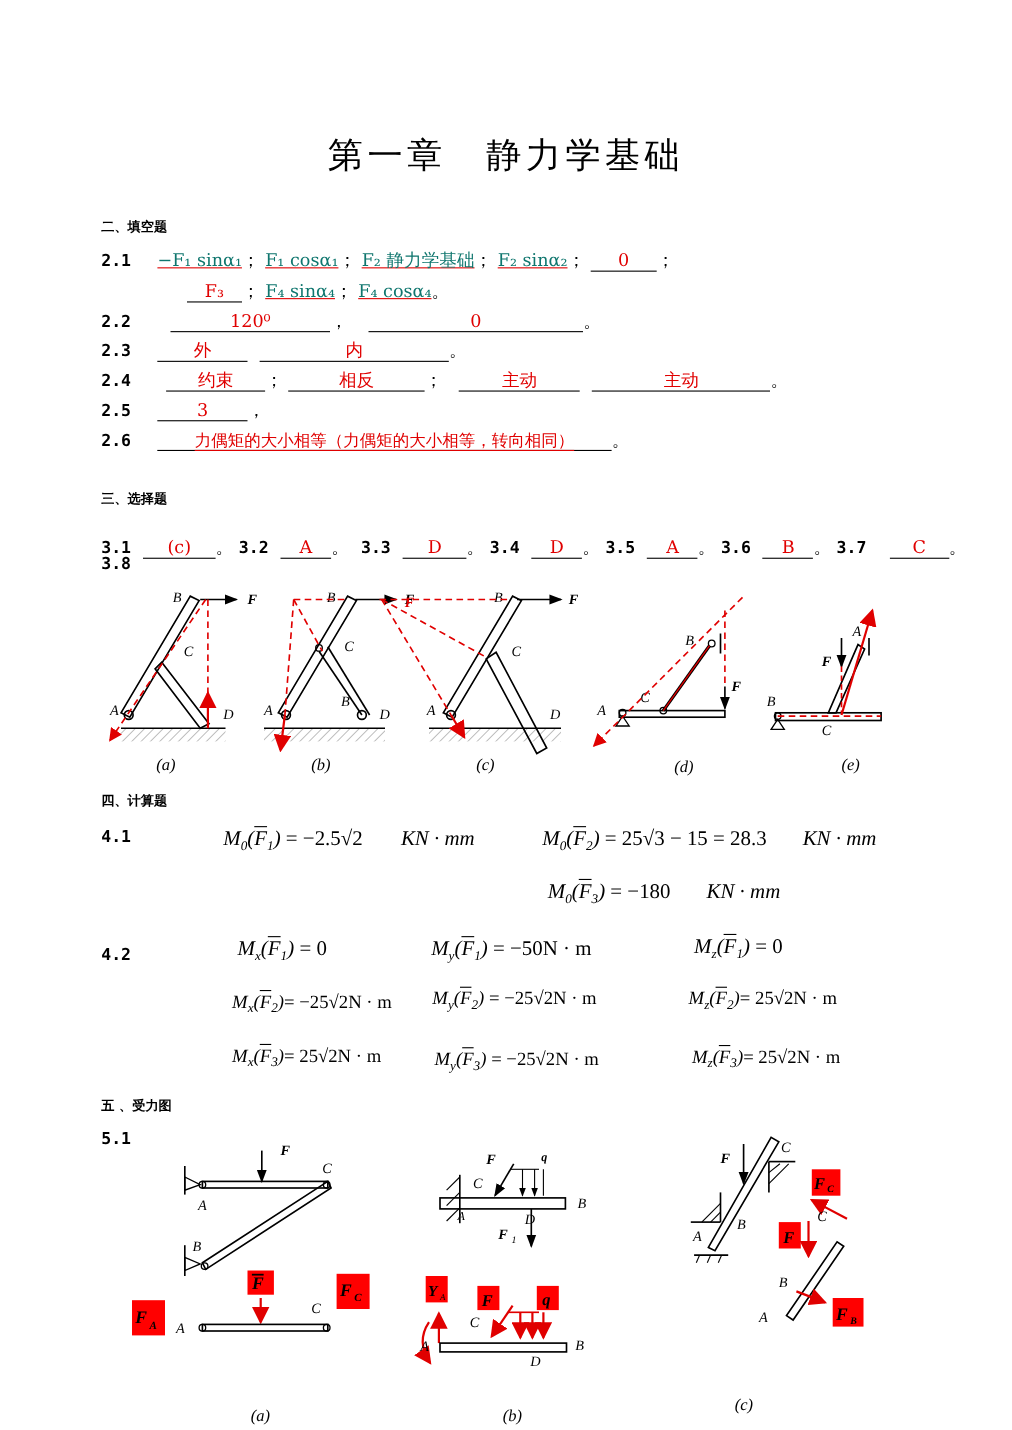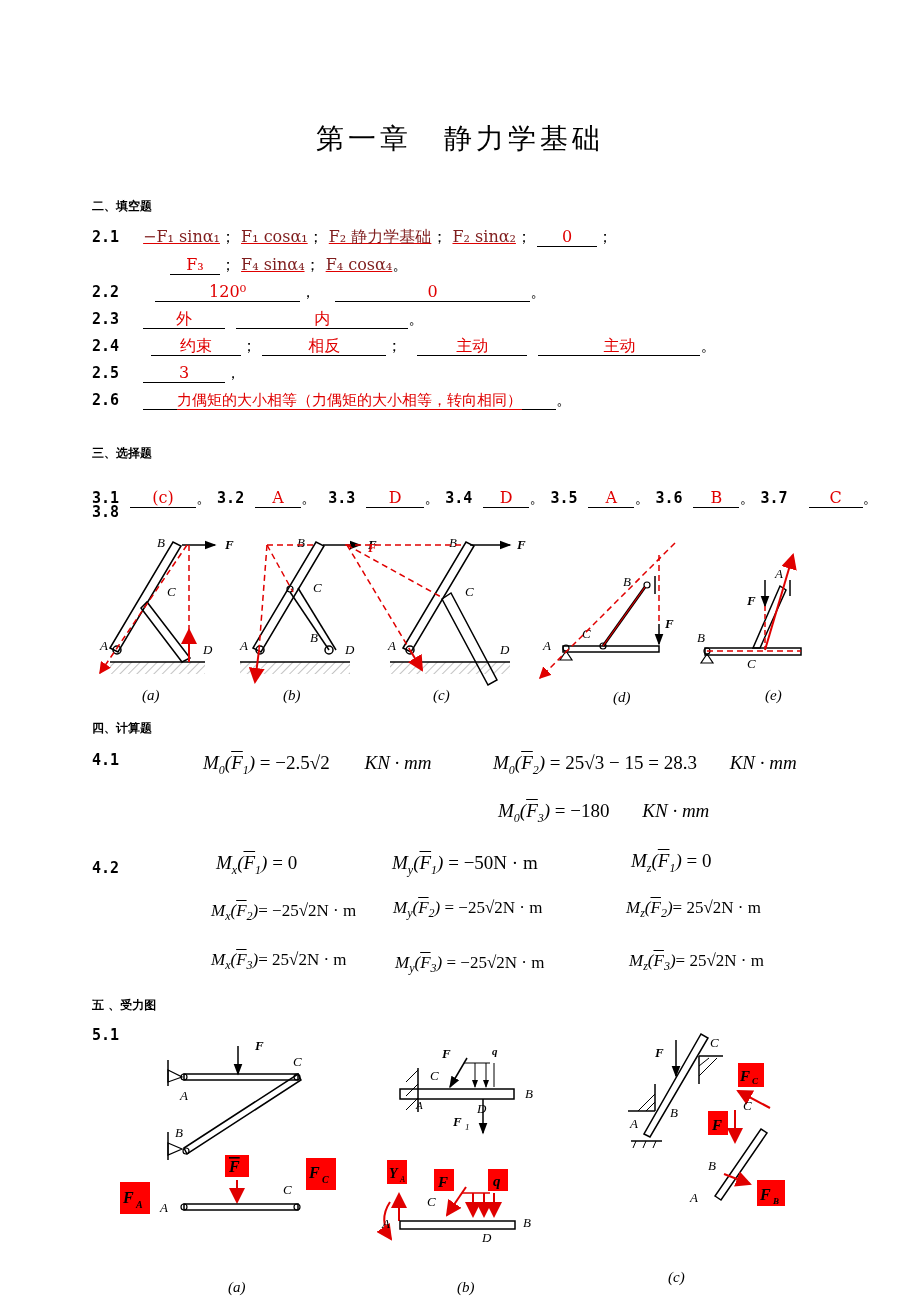--- a/index.html
+++ b/index.html
@@ -1,26 +1,26 @@
 <!DOCTYPE html>
 <html><head>
 <meta charset="utf-8">
 <style>
   html, body { margin: 0; padding: 0; background: #ffffff; }
   body { width: 920px; height: 1300px; position: relative; overflow: hidden;
          font-family: "DejaVu Serif", "Liberation Serif", serif; color: #000; }
   .abs { position: absolute; }
-  .title { left: 0; width: 920px; top: 120px; text-align: center; font-size: 28px;
+  .title { left: 0; width: 920px; top: 120px; text-align: center; font-size: 32px;
            font-family: "DejaVu Sans", sans-serif; letter-spacing: 4px; font-weight: normal; }
   .h2 { font-size: 12px; font-family: "DejaVu Sans", sans-serif; font-weight: bold; left: 92px; }
   .line { font-size: 16px; left: 92px; white-space: nowrap; font-family: "DejaVu Serif", serif; }
   .num { display: inline-block; width: 46px; font-family: "DejaVu Sans Mono", monospace; font-weight: bold; font-size: 15px; }
   .blank { display: inline-block; border-bottom: 1px solid #000; text-align: center; color: #e00000; line-height: 18px; }
   .blank .ans { border-bottom: 1px solid #e00000; }
-  .ul { text-decoration: underline; text-decoration-color: #e00000; color: #7f1d1d; }
+  .ul { text-decoration: underline; text-decoration-color: #e00000; color: #0f766e; }
   .math { font-family: "Liberation Serif", serif; font-style: italic; font-size: 19px; white-space: nowrap; margin-left: 46px; }
   .math .up { font-style: normal; }
   .math sub { font-size: 12px; }
   .bar { text-decoration: overline; }
   .cap { font-family: "Liberation Serif", serif; font-size: 15px; }
   svg text { font-family: "Liberation Serif", serif; font-style: italic; }
 </style>
 </head>
 <body>
 

